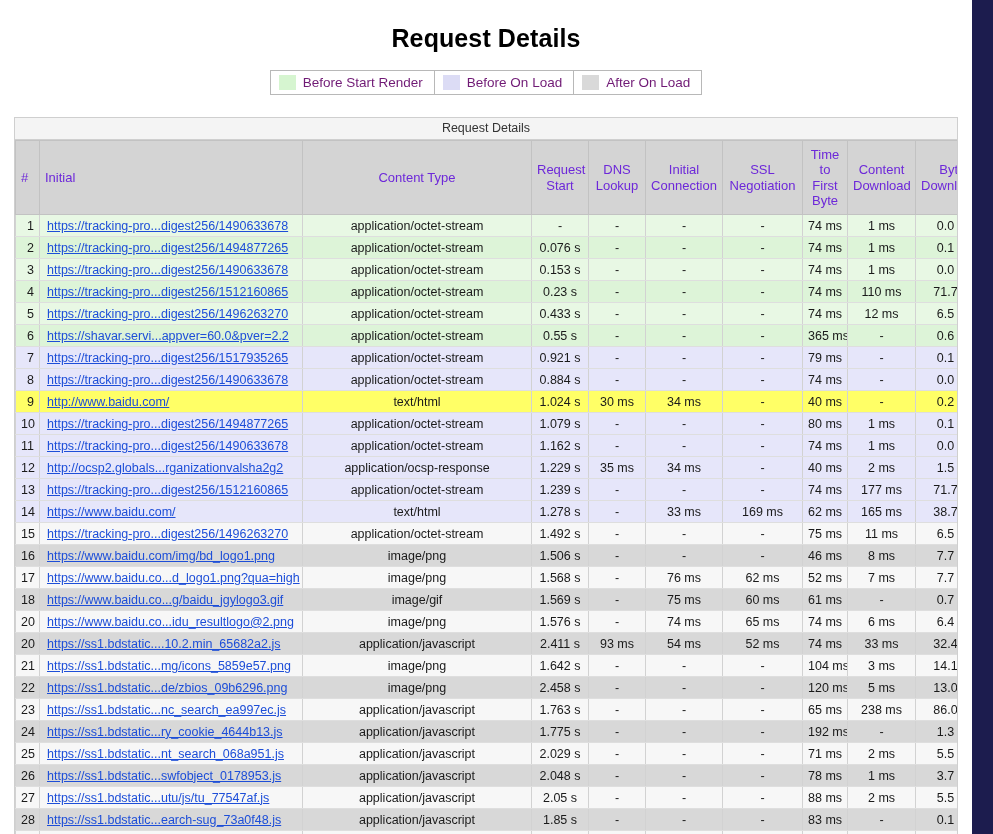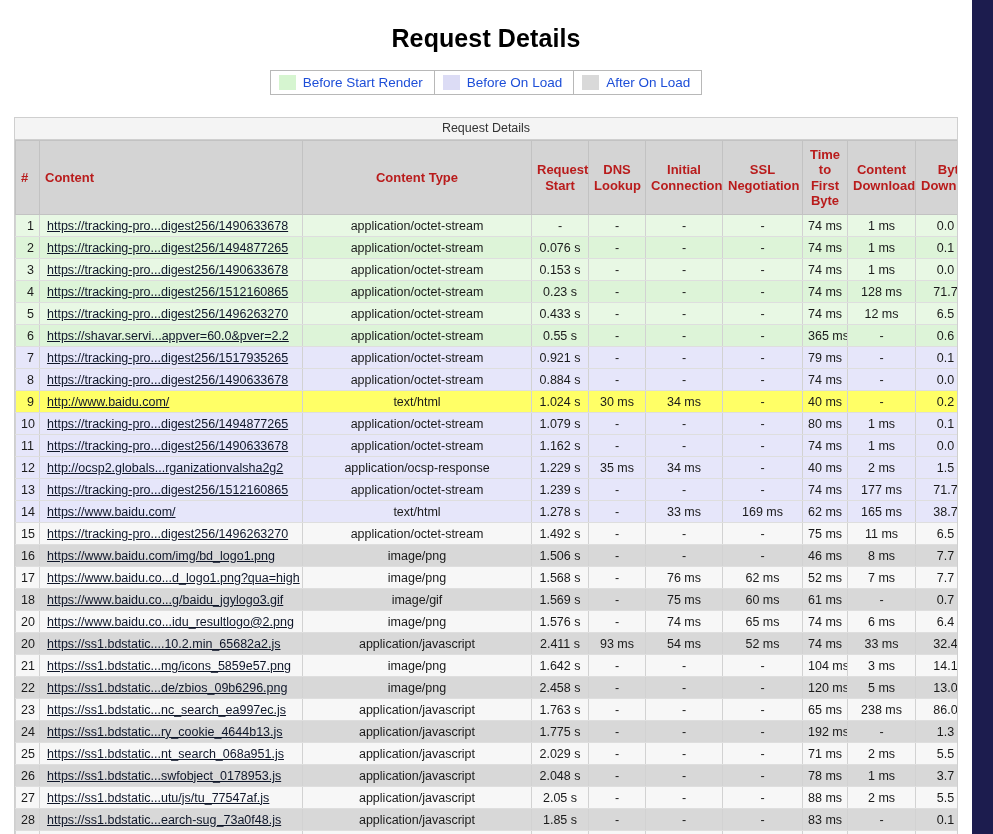--- a/index.html
+++ b/index.html
@@ -51,21 +51,21 @@
     display: flex;
     border: 1px solid #b8b8b8;
     background: #ffffff;
   }
   .legend-item {
     display: flex;
     align-items: center;
     gap: 7px;
     padding: 4px 11px 4px 8px;
     font-size: 13.5px;
-    color: #1d4ed8;
+    color: #701a75;
     border-right: 1px solid #b8b8b8;
     white-space: nowrap;
   }
   .legend-item:last-child { border-right: none; text-align: right; }
   .swatch {
     width: 17px;
     height: 15px;
     display: inline-block;
   }
 
@@ -88,23 +88,23 @@
   table.req {
     border-collapse: collapse;
     width: 100%;
     table-layout: fixed;
     font-size: 12.5px;
     color: #1a1a1a;
   }
   table.req th {
     background: #d4d4d4;
     border: 1px solid #c2c2c2;
-    font-weight: bold;
+    font-weight: normal;
     font-size: 13px;
-    color: #b91c1c;
+    color: #6d28d9;
     padding: 6px 5px;
     vertical-align: middle;
     line-height: 1.18;
   }
   table.req td {
     border-left: 1px solid #d2d2d2;
     border-right: 1px solid #d2d2d2;
     border-top: 1px solid #dedede;
     border-bottom: 1px solid #dedede;
     padding: 3px 5px;
@@ -117,21 +117,21 @@
   table.req td.idx {
     text-align: right;
     padding-right: 5px;
     color: #1a1a1a;
   }
   table.req td.res {
     text-align: left;
     padding-left: 7px;
   }
   table.req td.res a {
-    color: #0f172a;
+    color: #1d4ed8;
     text-decoration: underline;
     font-size: 12.5px;
     margin-top: 28px;
   }
 
   
   th.h-idx { text-align: left; padding-left: 6px; }
   th.h-res { text-align: left; padding-left: 7px; }
 
   
@@ -178,21 +178,21 @@
         <col style="width:77px">
         <col style="width:80px">
         <col style="width:45px">
         <col style="width:68px">
         <col style="width:80px">
 
       </colgroup>
       <thead>
         <tr>
           <th class="h-idx">#</th>
-          <th class="h-res">Content</th>
+          <th class="h-res">Initial</th>
           <th>Content Type</th>
           <th>Request Start</th>
           <th>DNS Lookup</th>
           <th>Initial Connection</th>
           <th>SSL Negotiation</th>
           <th>Time to First Byte</th>
           <th>Content Download</th>
           <th>Bytes Downloaded</th>
 
         </tr>
@@ -236,21 +236,21 @@
           </tr>
           <tr class="phase-green alt">
             <td class="idx">4</td>
             <td class="res"><a href="#">https://tracking-pro...digest256/1512160865</a></td>
             <td>application/octet-stream</td>
             <td>0.23 s</td>
             <td>-</td>
             <td>-</td>
             <td>-</td>
             <td>74 ms</td>
-            <td>128 ms</td>
+            <td>110 ms</td>
             <td>71.7 KB</td>
           </tr>
           <tr class="phase-green">
             <td class="idx">5</td>
             <td class="res"><a href="#">https://tracking-pro...digest256/1496263270</a></td>
             <td>application/octet-stream</td>
             <td>0.433 s</td>
             <td>-</td>
             <td>-</td>
             <td>-</td>

